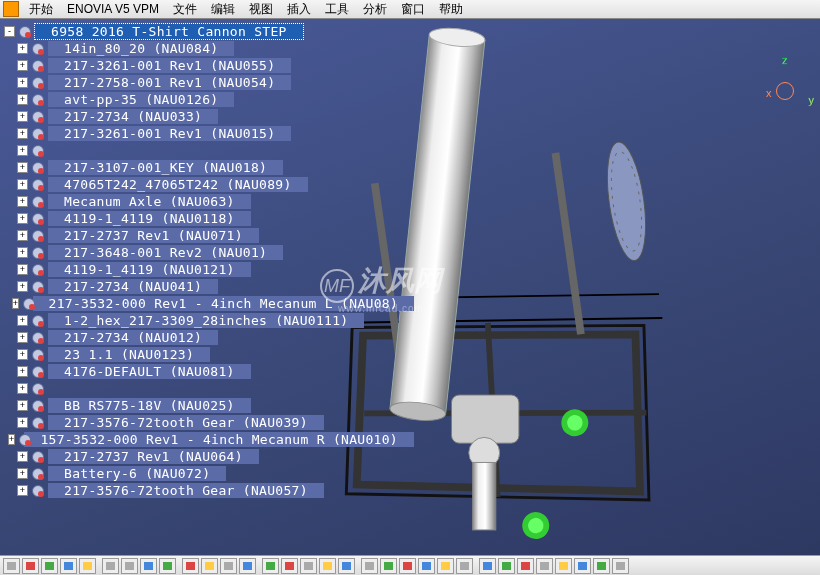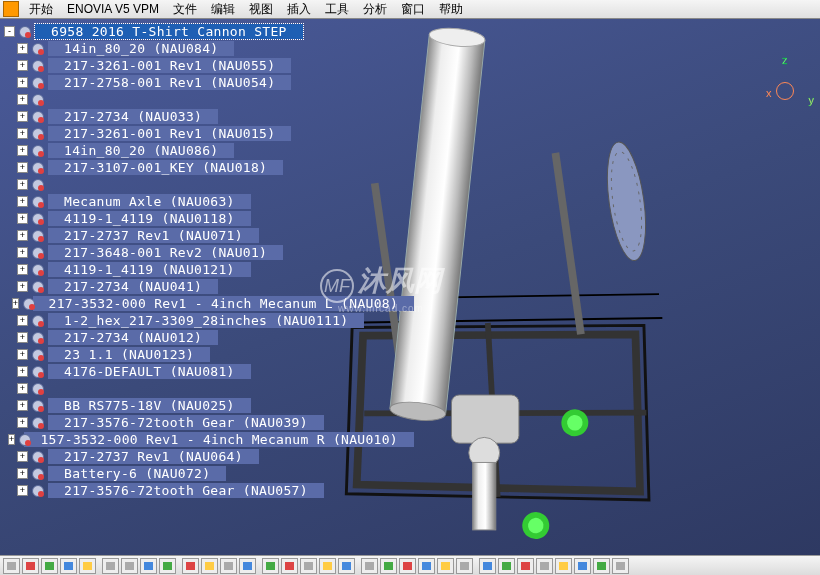--- a/index.html
+++ b/index.html
@@ -127,49 +127,50 @@
         <div class="row">
           <span class="pad"></span>
           <span class="toggle">+</span>
           <span class="gear"></span>
           <span class="label">217-2758-001 Rev1 (NAU054)</span>
         </div>
         <div class="row">
           <span class="pad"></span>
           <span class="toggle">+</span>
           <span class="gear"></span>
+          <span class="label">avt-pp-35 (NAU0126)</span>
         </div>
         <div class="row">
           <span class="pad"></span>
           <span class="toggle">+</span>
           <span class="gear"></span>
           <span class="label">217-2734 (NAU033)</span>
         </div>
         <div class="row">
           <span class="pad"></span>
           <span class="toggle">+</span>
           <span class="gear"></span>
           <span class="label">217-3261-001 Rev1 (NAU015)</span>
         </div>
         <div class="row">
           <span class="pad"></span>
           <span class="toggle">+</span>
           <span class="gear"></span>
-          <span class="label">14in_80_20 (NAU086)</span>
         </div>
         <div class="row">
           <span class="pad"></span>
           <span class="toggle">+</span>
           <span class="gear"></span>
           <span class="label">217-3107-001_KEY (NAU018)</span>
         </div>
         <div class="row">
           <span class="pad"></span>
           <span class="toggle">+</span>
           <span class="gear"></span>
+          <span class="label">47065T242_47065T242 (NAU089)</span>
         </div>
         <div class="row">
           <span class="pad"></span>
           <span class="toggle">+</span>
           <span class="gear"></span>
           <span class="label">Mecanum Axle (NAU063)</span>
         </div>
         <div class="row">
           <span class="pad"></span>
           <span class="toggle">+</span>

